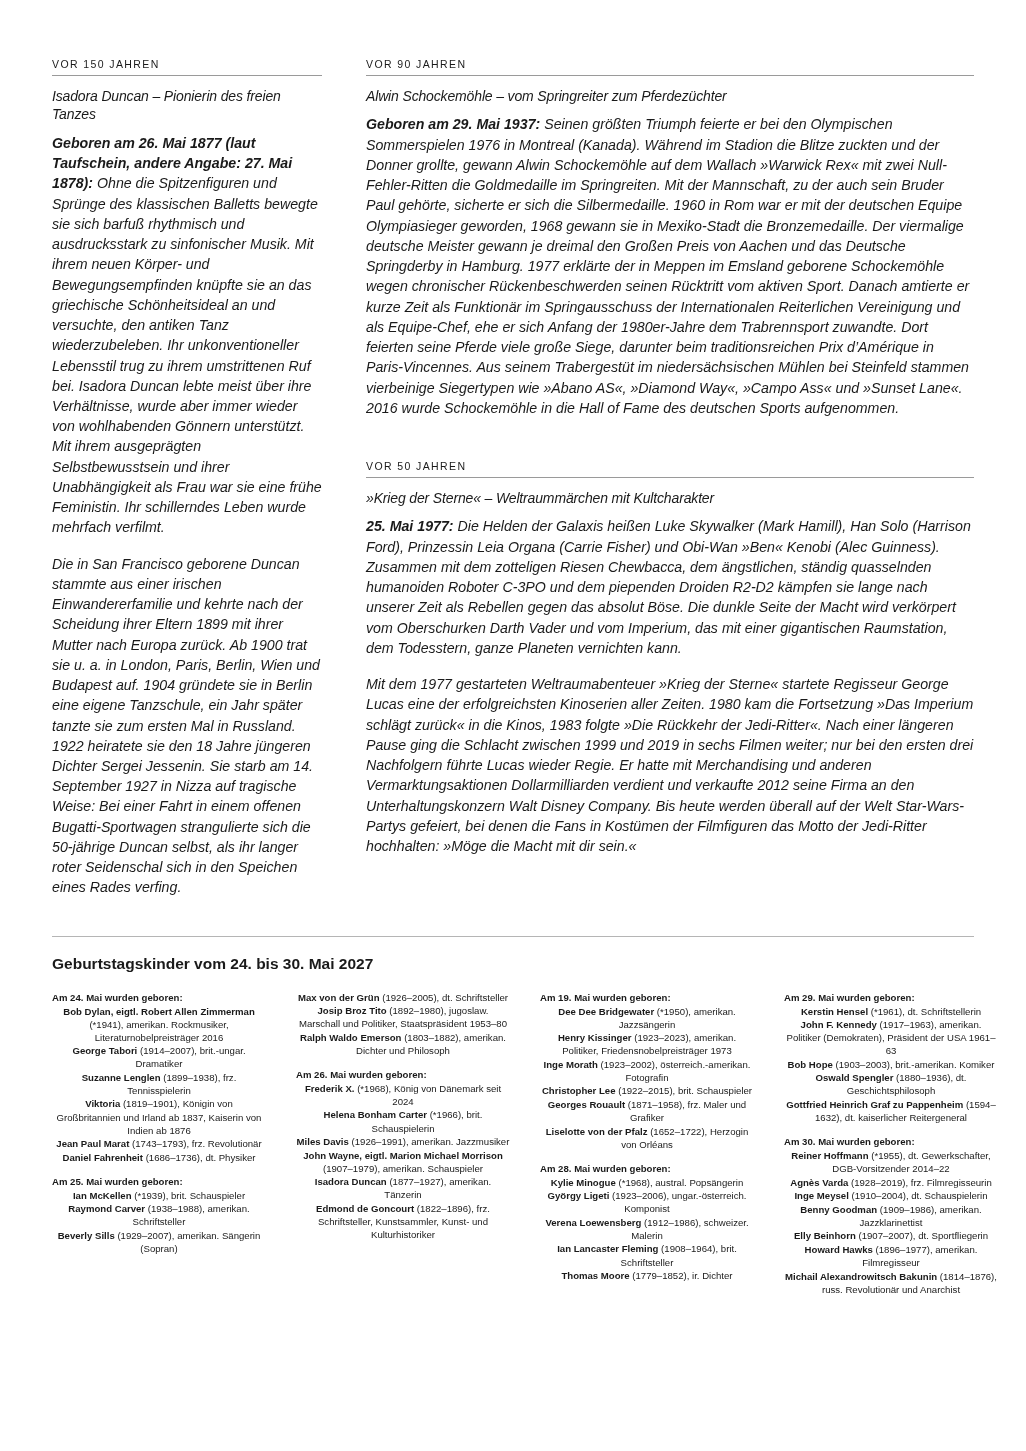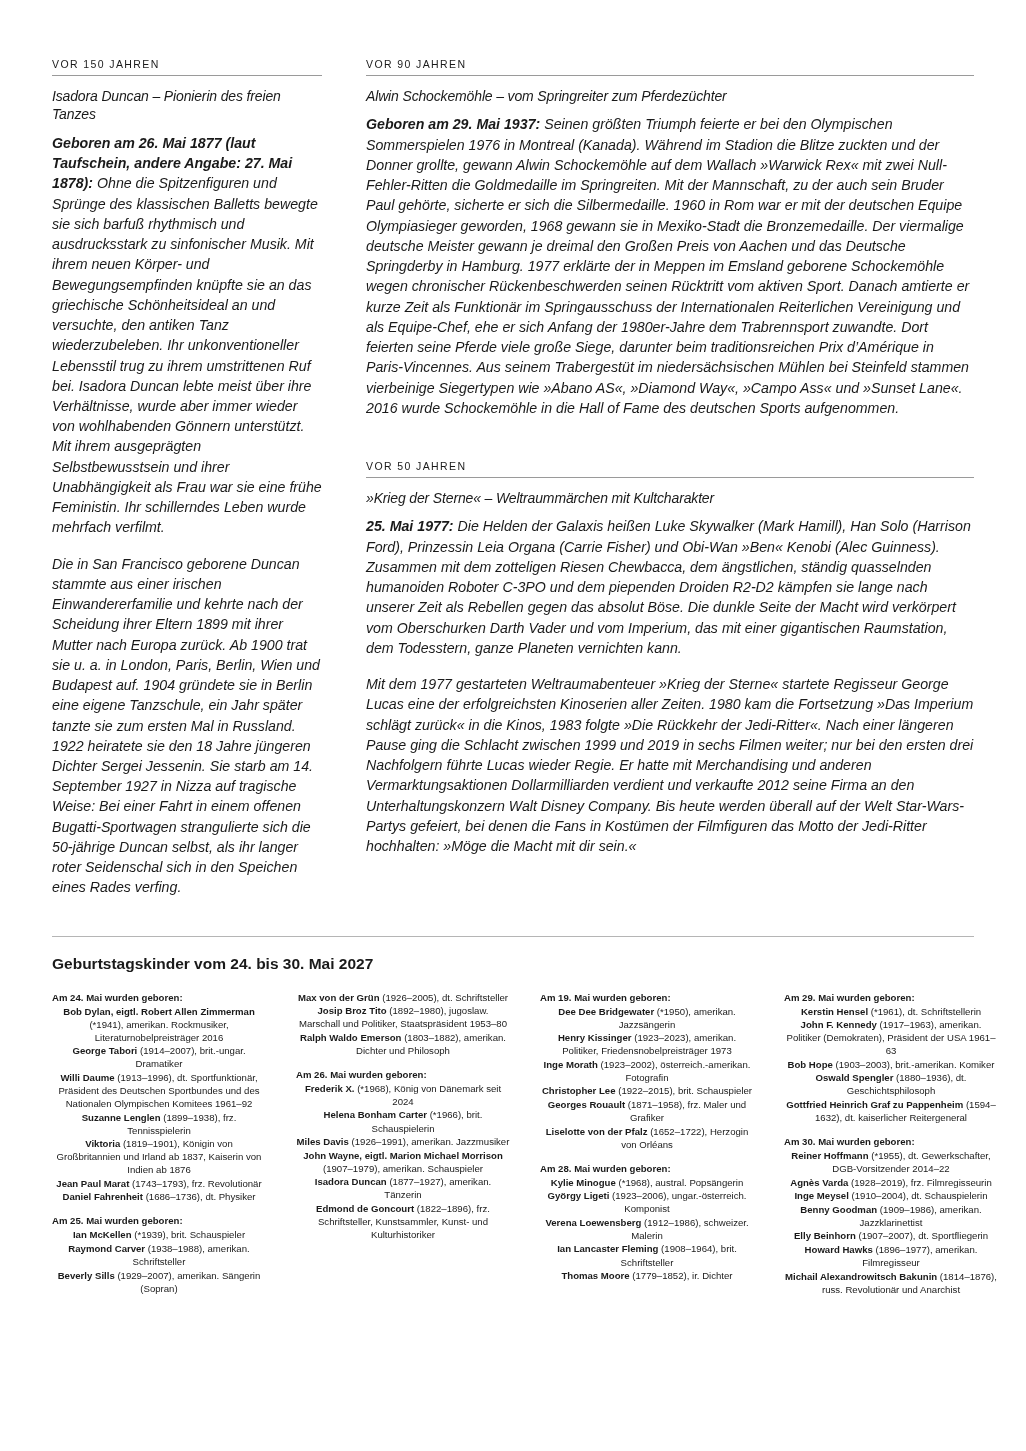--- a/index.html
+++ b/index.html
@@ -142,21 +142,20 @@
 
     <h2 class="section-title">Geburtstagskinder vom 24. bis 30. Mai 2027</h2>
 
     <div class="bday-grid">
 
       <div class="bday-col">
         <div class="bday-group">
           <div class="bday-group-title">Am 24. Mai wurden geboren:</div>
           <div class="bday-entry"><b>Bob Dylan, eigtl. Robert Allen Zimmerman</b> <span>(*1941), amerikan. Rockmusiker, Literaturnobelpreisträger 2016</span></div>
           <div class="bday-entry"><b>George Tabori</b> <span>(1914–2007), brit.-ungar. Dramatiker</span></div>
-          <div class="bday-entry"><b>Willi Daume</b> <span>(1913–1996), dt. Sportfunktionär, Präsident des Deutschen Sportbundes und des Nationalen Olympischen Komitees 1961–92</span></div>
           <div class="bday-entry"><b>Suzanne Lenglen</b> <span>(1899–1938), frz. Tennisspielerin</span></div>
           <div class="bday-entry"><b>Viktoria</b> <span>(1819–1901), Königin von Großbritannien und Irland ab 1837, Kaiserin von Indien ab 1876</span></div>
           <div class="bday-entry"><b>Jean Paul Marat</b> <span>(1743–1793), frz. Revolutionär</span></div>
           <div class="bday-entry"><b>Daniel Fahrenheit</b> <span>(1686–1736), dt. Physiker</span></div>
         </div>
         <div class="bday-group">
           <div class="bday-group-title">Am 25. Mai wurden geboren:</div>
           <div class="bday-entry"><b>Ian McKellen</b> <span>(*1939), brit. Schauspieler</span></div>
           <div class="bday-entry"><b>Raymond Carver</b> <span>(1938–1988), amerikan. Schriftsteller</span></div>
           <div class="bday-entry"><b>Beverly Sills</b> <span>(1929–2007), amerikan. Sängerin (Sopran)</span></div>

